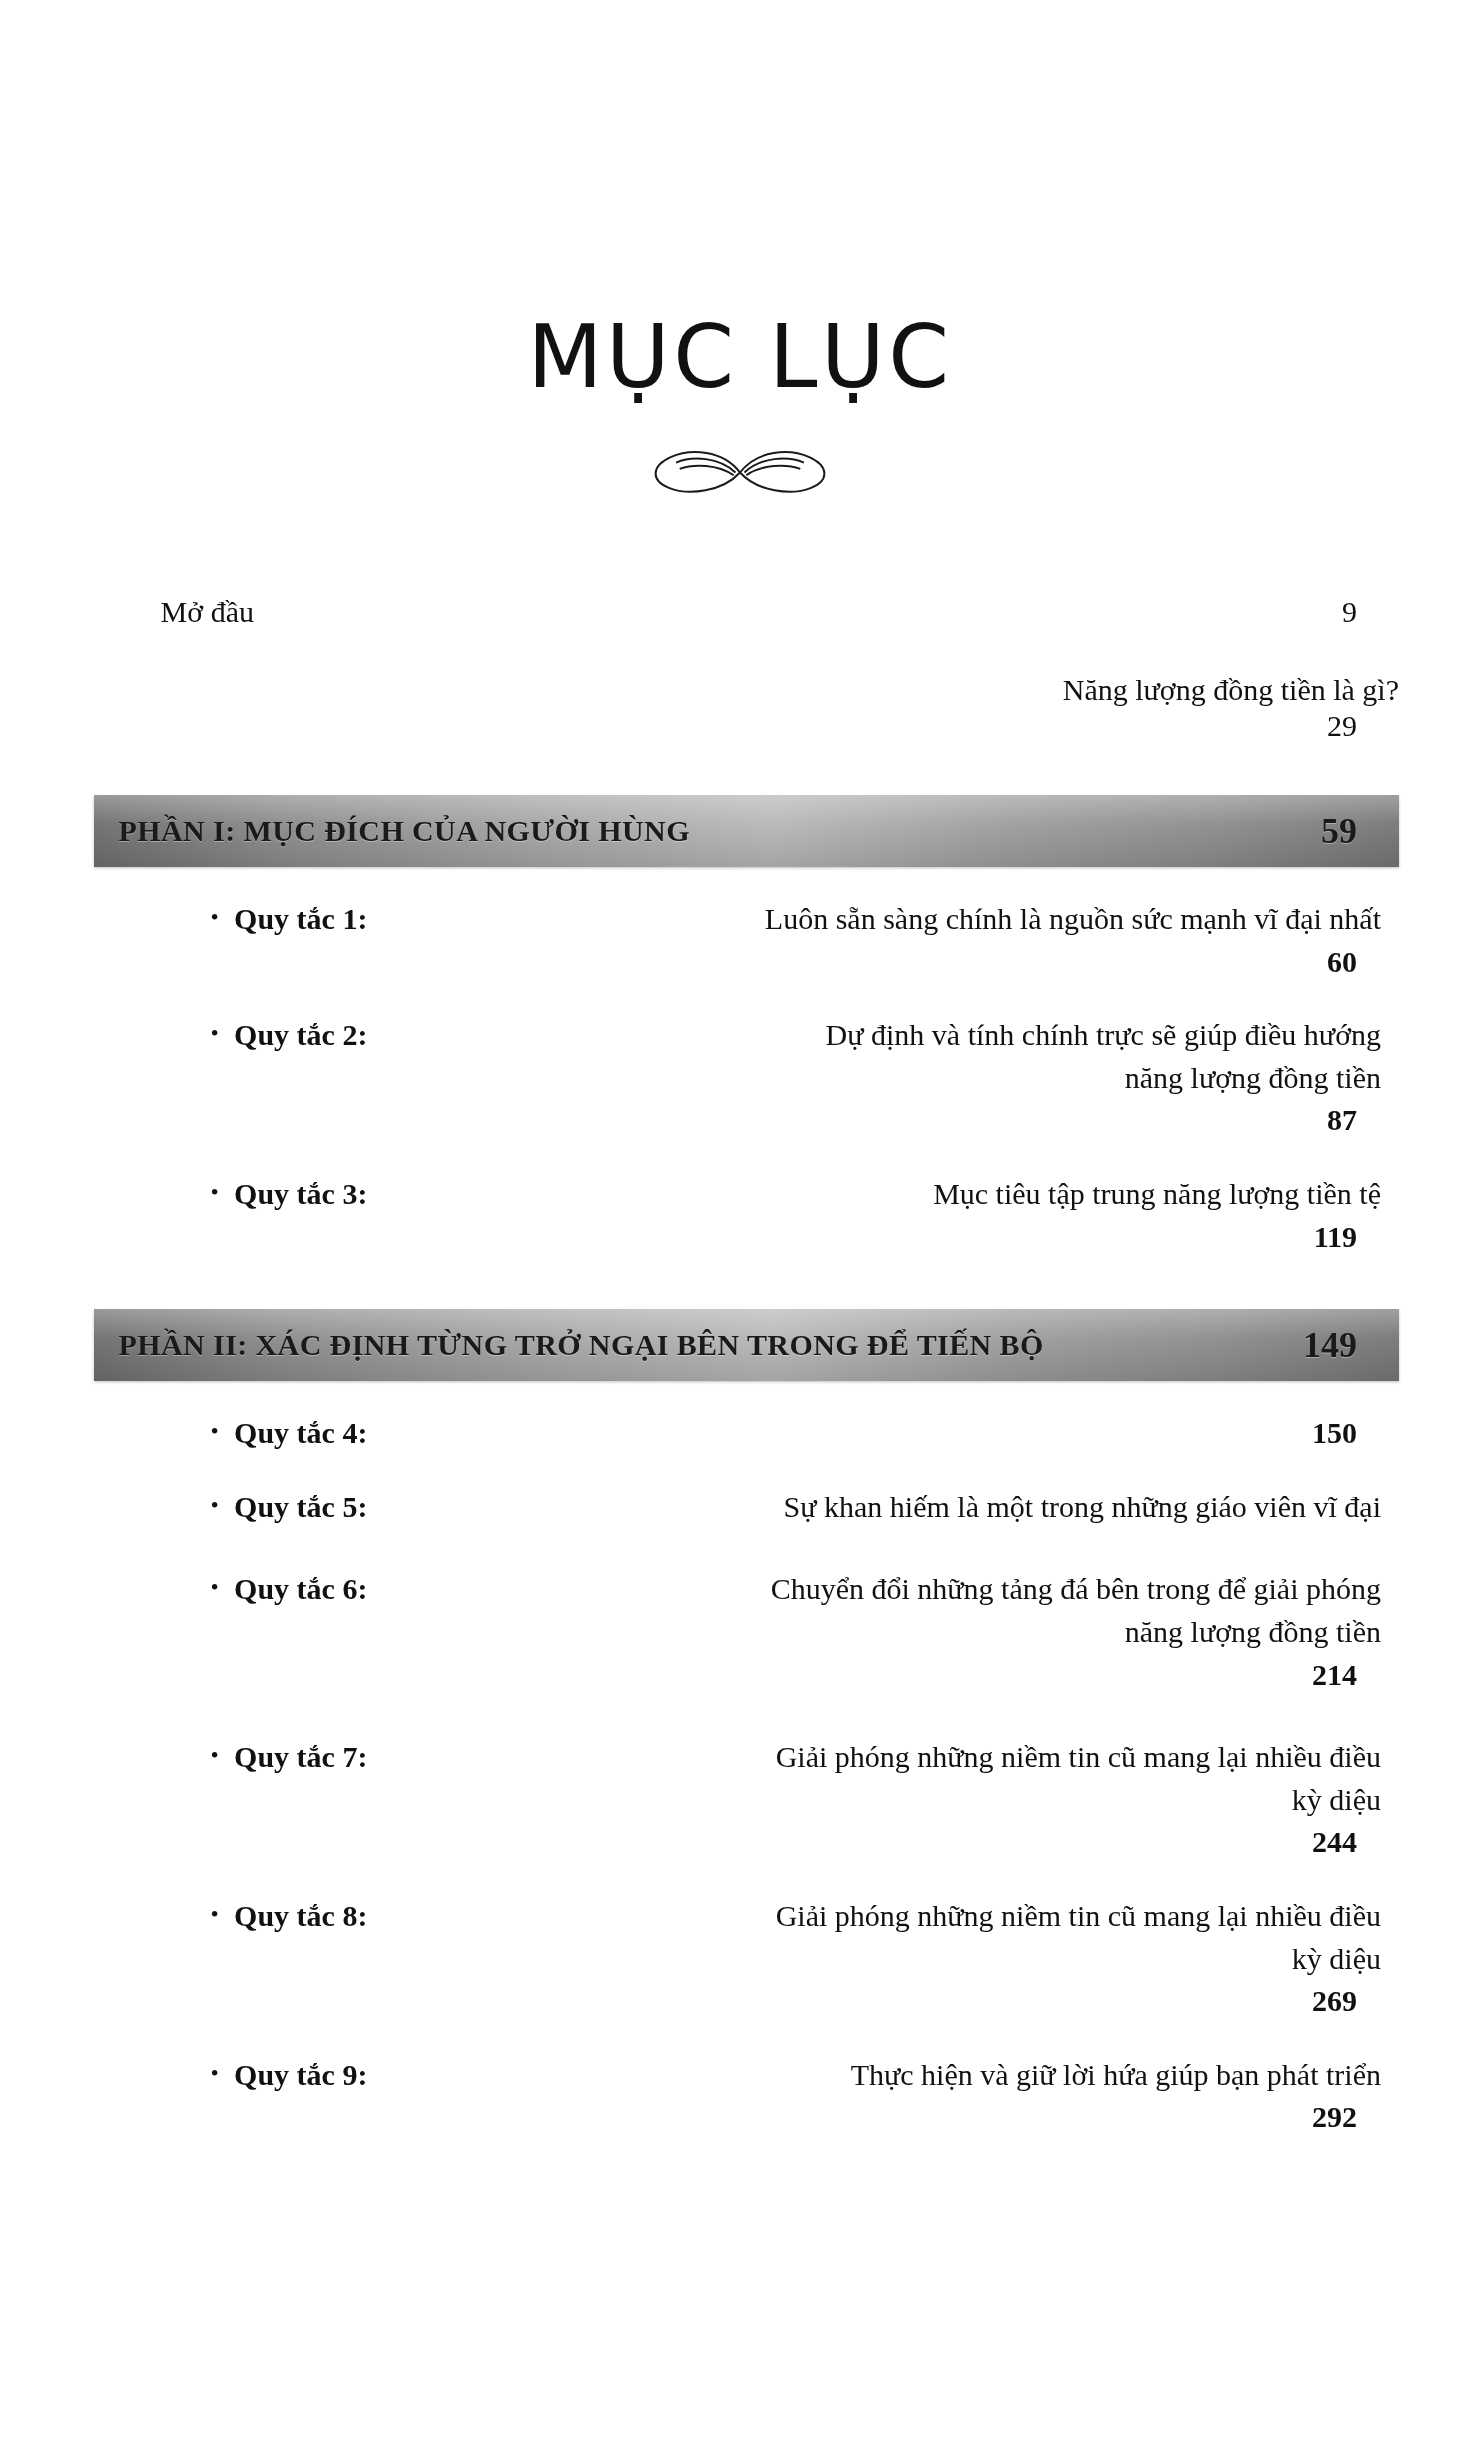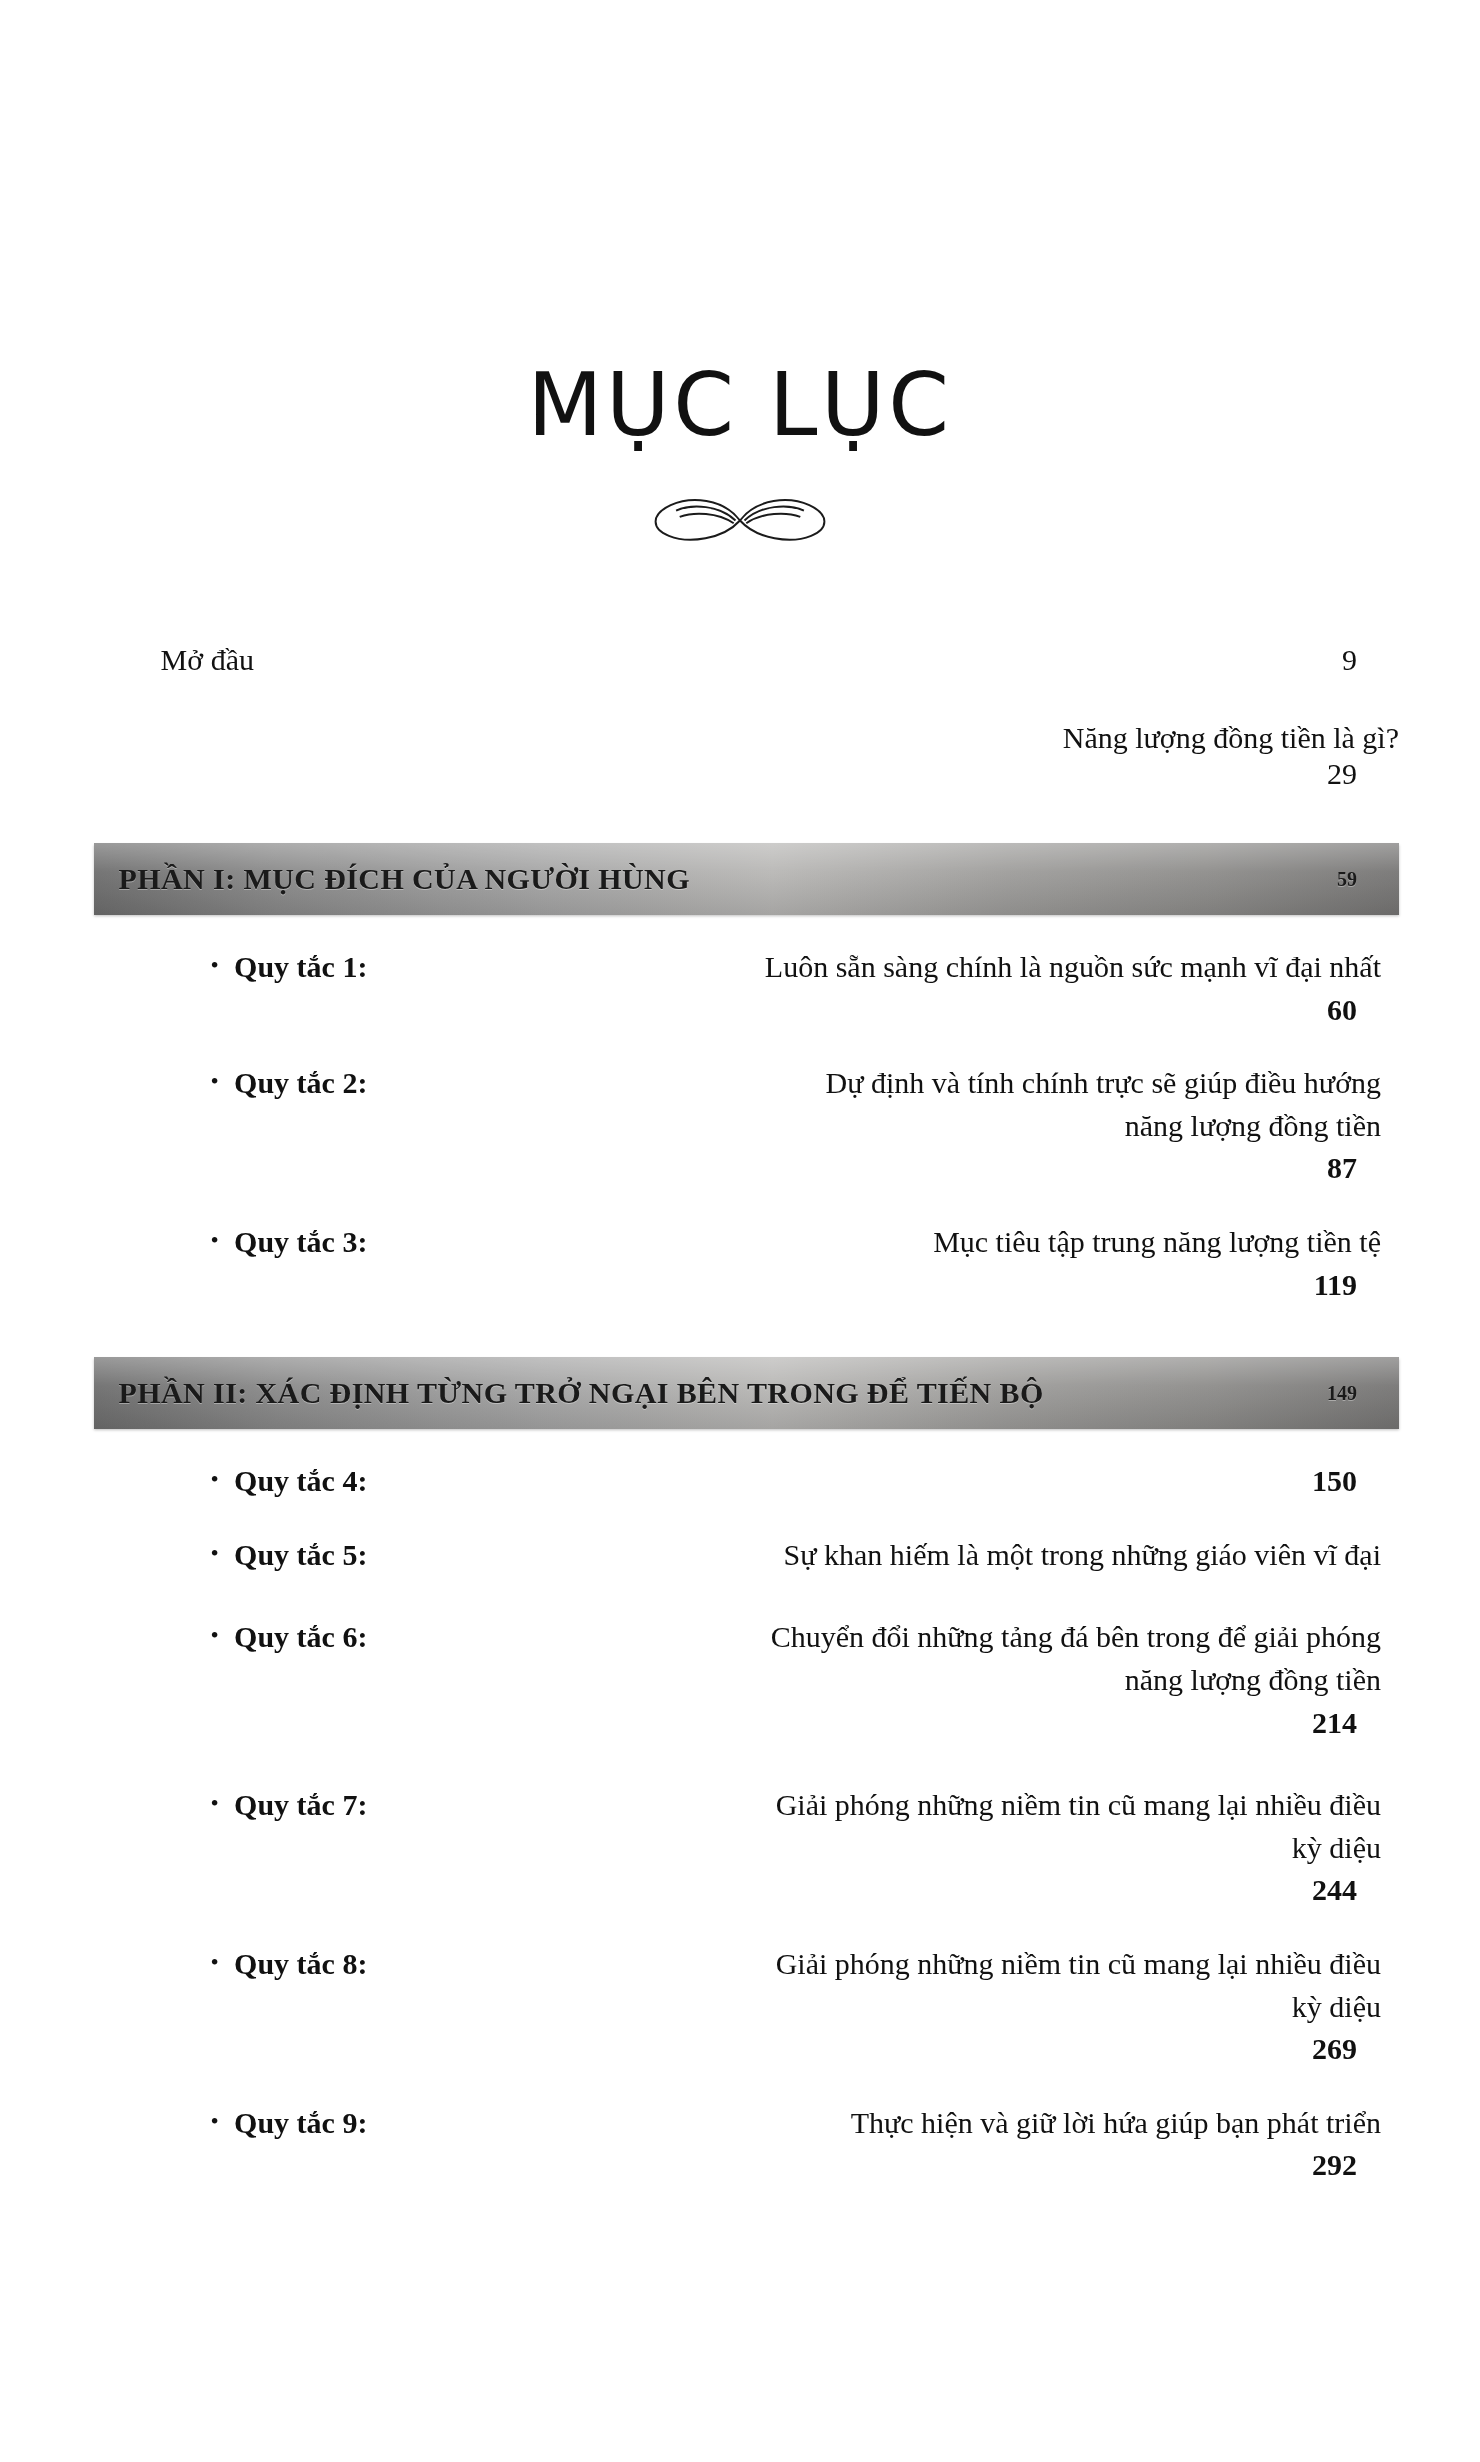--- a/index.html
+++ b/index.html
@@ -12,21 +12,20 @@
     height: 2462px;
     font-family: "Liberation Serif", serif;
     color: #111111;
     position: relative;
     overflow: hidden;
   }
   .page {
     position: absolute;
     inset: 0;
     padding: 0;
-    margin-top: 48px;
   }
 
   
   .toc-title {
     text-align: center;
     font-family: "DejaVu Sans", sans-serif;
     font-weight: 400;
     font-size: 87px;
     letter-spacing: 3.6px;
     color: #111;
@@ -101,21 +100,21 @@
     letter-spacing: 0.4px;
     color: #1a1a1a;
     text-shadow: 0 0.9px 0 rgba(255,255,255,0.35);
     white-space: nowrap;
   }
   .part-banner .pb-page {
     position: relative;
     z-index: 2;
     flex: 0 0 auto;
     font-weight: bold;
-    font-size: 20px;
+    font-size: 36px;
     color: #1a1a1a;
     text-shadow: 0 0.9px 0 rgba(255,255,255,0.35);
   }
 
   
   .rule {
     display: flex;
     align-items: flex-start;
     margin-top: 31px;
     padding-left: 117px;

